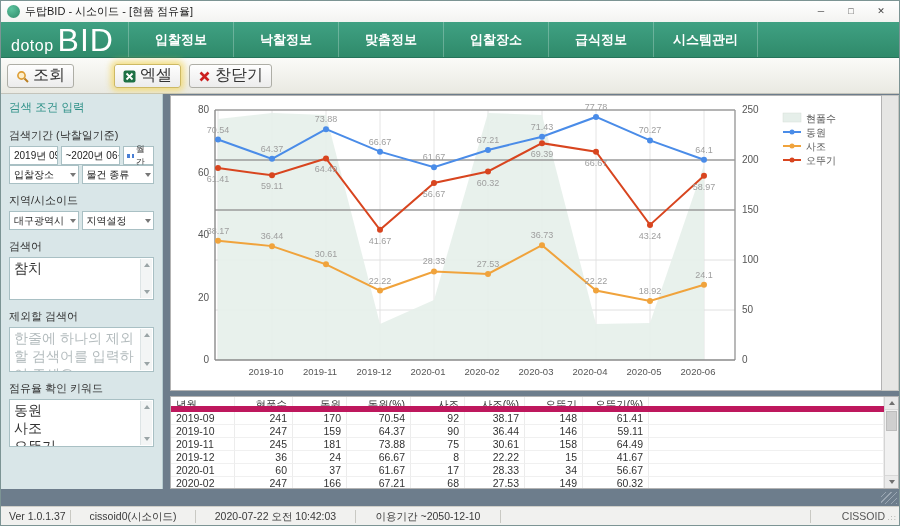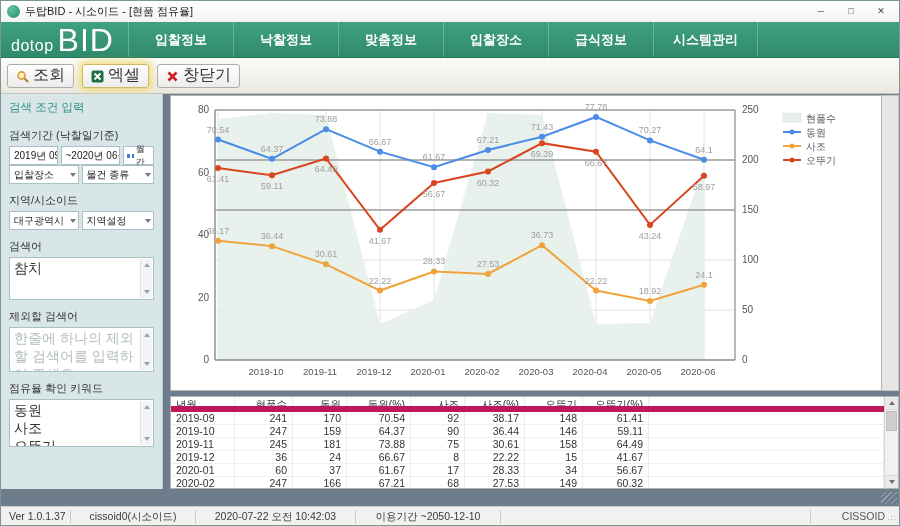--- a/index.html
+++ b/index.html
@@ -18,21 +18,21 @@
   .logo { display:flex; align-items:baseline; padding:0 14px 0 10px; color:#fff; align-self:center; }
   .logo-prefix { font-size:16px; font-weight:300; letter-spacing:.5px; }
   .logo-main { font-size:32px; font-weight:300; line-height:30px; margin-left:4px; letter-spacing:1px; }
   .nav-menu { display:flex; }
   .nav-item { width:105px; color:#fff; font-size:13px; font-weight:bold; text-align:center; line-height:35px; border-left:1px solid rgba(255,255,255,.25); cursor:default; }
   .nav-item:last-child { border-right:1px solid rgba(255,255,255,.25); }
 
   
   .toolbar { height:36px; background:linear-gradient(#fbfbf8,#e9e9e2); border-bottom:1px solid #c4c4bb; display:flex; align-items:center; padding:0 6px; gap:8px; flex:0 0 auto; }
   .tb-btn { height:24px; min-width:46px; background:linear-gradient(#fefefe,#ececec); border:1px solid #aeaea6; border-radius:3px; display:flex; align-items:center; gap:4px; padding:0 8px; font-size:16px; color:#333; }
-  .tb-btn.hl { box-shadow:0 0 6px 3px rgba(243,214,92,.75); border-color:#cdb964; }
+  .tb-btn.hl { box-shadow:0 0 6px 3px rgba(243,214,92,.75); border-color:#cdb964;margin-left:32px; }
   .tb-icon { width:13px; height:13px; display:inline-block; }
 
   
   .workspace { flex:1 1 auto; background:#6d7d8c; display:flex; overflow:hidden; }
 
   
   .sidebar { width:162px; background:#d9e6e8; border-right:1px solid #b7cdd1; flex:0 0 auto; overflow:hidden; }
   .sb-title { font-size:11.5px; color:#2f9188; padding:6px 8px 4px; }
   .sb-label { font-size:11px; color:#333; margin:9px 8px 3px; }
   .sb-row { display:flex; gap:3px; margin:0 8px; }

